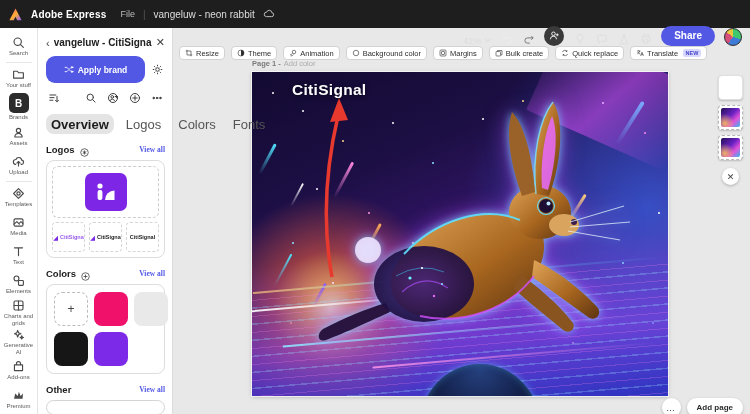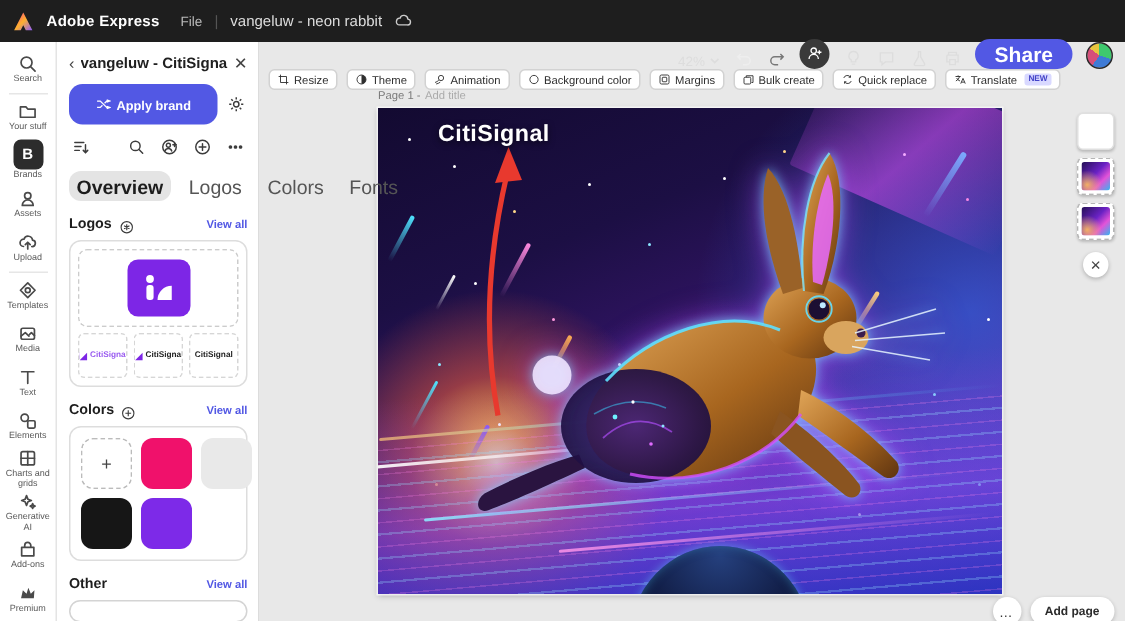--- a/index.html
+++ b/index.html
@@ -16,21 +16,21 @@
   .tb-div { color:#555; font-size:10px; }
   .tb-doctitle { color:#ddd; font-size:10px; }
   .tb-right { margin-left:auto; display:flex; align-items:flex-end; gap:9px; }
   .tb-zoom { color:#ddd; font-size:9px; display:flex; align-items:center; gap:3px; }
   .tb-ic { width:13px; height:13px; display:inline-flex; align-items:center; justify-content:center; }
   .tb-ic svg { width:12px; height:12px; }
   .tb-circle { width:20px; height:20px; border-radius:50%; background:#3a3a3a; display:flex; align-items:center; justify-content:center; }
   .btn-dl { height:20px; padding:0 11px; border-radius:10px; background:#3f3f3f; border:1px solid #5a5a5a;
             color:#fff; font-size:9px; font-weight:bold; display:flex; align-items:center; }
   .btn-share { height:20px; padding:0 13px; border-radius:10px; background:#5258e4; border:none;
-               color:#fff; font-size:14px; font-weight:bold; display:flex; align-items:center;margin-top:43px; }
+               color:#fff; font-size:10px; font-weight:bold; display:flex; align-items:center;margin-top:43px; }
   .tb-avatar { width:18px; height:18px; border-radius:50%;
                background:conic-gradient(#3ec96e 0 30%, #3e7bd6 30% 60%, #d64f7a 60% 85%, #e8c63e 85% 100%);
                border:1.5px solid #2a2a2a; }
 
   
   .rail { position:absolute; left:0; top:28px; width:38px; height:386px; background:#fff;
           border-right:1px solid #e4e4e4; display:flex; flex-direction:column; align-items:center;
           padding-top:4px; z-index:40; }
   .rail-item { width:38px; height:29.5px; display:flex; flex-direction:column; align-items:center; justify-content:center; gap:1px; cursor:pointer; }
   .rail-item svg { width:13px; height:13px; stroke:#4a4a4a; fill:none; stroke-width:1.4; stroke-linecap:round; stroke-linejoin:round; }
@@ -55,21 +55,21 @@
   .pic { width:14px; height:14px; display:flex; align-items:center; justify-content:center; margin-left:8px; }
   .pic:first-child { margin-left:0; }
   .pic svg { width:12px; height:12px; stroke:#3c3c3c; fill:none; stroke-width:1.3; stroke-linecap:round; }
   .p-tabs { display:flex; align-items:center; gap:7px; margin-top:9px; }
   .p-tab { font-size:13px; color:#555; padding:2.5px 5px; border-radius:8px; cursor:pointer; }
   .p-tab.active { background:#e4e4e4; color:#1d1d1d; font-weight:bold; }
   .sec-head { display:flex; align-items:center; margin-top:10px; }
   .sec-title { font-size:9.5px; font-weight:bold; color:#1d1d1d; }
   .sec-ic { margin-left:4px; width:11px; height:11px; }
   .sec-ic svg { width:11px; height:11px; stroke:#3c3c3c; fill:none; stroke-width:1.1; }
-  .viewall { margin-left:auto; font-size:7.5px; color:#5258e4; font-weight:bold; cursor:pointer; }
+  .viewall { margin-left:auto; font-size:7.5px; color:#5258e4; font-weight:bold; cursor:pointer;font-family:Liberation Serif, serif; }
   .logos-card { margin-top:5px; border:1px solid #ddd; border-radius:8px; padding:5px; }
   .logo-big { border:1px dashed #ccc; border-radius:6px; height:52px; display:flex; align-items:center; justify-content:center; background:#fff; }
   .logo-mark { width:42px; height:38px; background:#7d26e6; border-radius:7px; display:flex; align-items:center; justify-content:center; }
   .logo-row { display:flex; gap:4px; margin-top:4px; }
   .logo-sm { flex:1; height:30px; border:1px dashed #d6d6d6; border-radius:4px; display:flex; align-items:center; justify-content:center; gap:2px; background:#fff; overflow:hidden; }
   .lg-mini { font-size:6px; font-weight:bold; color:#7d26e6; }
   .lg-txt-purple { font-size:5.5px; font-weight:bold; color:#9a5cf0; }
   .lg-txt-dark { font-size:5.5px; font-weight:bold; color:#222; }
   .colors-card { margin-top:5px; border:1px solid #ddd; border-radius:8px; padding:7px; display:grid;
                  grid-template-columns:repeat(3,34px); gap:6px; }
@@ -78,21 +78,21 @@
   .other-pill { margin-top:5px; height:15px; border:1px solid #d4d4d4; border-radius:8px; background:#fff; }
 
   
   .workspace { position:absolute; left:173px; top:43px; width:577px; height:380px; background:#e8e8e8; }
   .toolbar { position:absolute; left:6px; top:3px; display:flex; gap:6px; align-items:center; }
   .chip { height:14px; background:#fff; border:1px solid #d2d2d2; border-radius:4px; display:flex; align-items:center;
           gap:3px; padding:0 5px; font-size:7.5px; color:#2e2e2e; cursor:pointer; white-space:nowrap; }
   .chip svg { width:8px; height:8px; stroke:#2e2e2e; fill:none; stroke-width:1.2; }
   .badge-new { background:#d9d9ff; color:#4343c8; font-size:5.5px; font-weight:bold; border-radius:2px; padding:1px 2.5px; margin-left:2px; }
   .pagelabel { position:absolute; left:79px; top:16px; font-size:7.5px; }
-  .pagelabel .pl1 { color:#7a7a7a; font-weight:normal; }
+  .pagelabel .pl1 { color:#7a7a7a; font-weight:bold; }
   .pagelabel .pl2 { color:#ababab; margin-left:3px; }
 
   
   .canvas { position:absolute; left:79px; top:29px; width:416px; height:324px; overflow:hidden;
             box-shadow:0 0 0 1px rgba(255,255,255,.7), 0 1px 4px rgba(0,0,0,.25);
             background:
               radial-gradient(circle at 19% 73%, rgba(255,240,180,.95) 0%, rgba(255,170,70,.85) 6%, rgba(255,100,50,.5) 14%, rgba(255,80,60,0) 28%),
               radial-gradient(circle at 95% 42%, rgba(45,120,255,.55) 0%, rgba(45,120,255,0) 42%),
               radial-gradient(circle at 60% 115%, rgba(90,60,210,.9) 0%, rgba(90,60,210,0) 55%),
               linear-gradient(158deg, #130a31 0%, #1c0f44 28%, #35156a 52%, #5b2596 72%, #3a3ec9 100%); }
@@ -466,21 +466,21 @@
       <div class="chip">
         <svg viewBox="0 0 16 16">
             <path d="M2 4 h7 M5.5 2.5 V4 M7.5 4 q-1 4-5 6 M3.5 6 q1.5 3 4.5 4 M9 13.5 L12 6.5 L15 13.5 M10 11.5 h4"></path>
           </svg>
         <span>Translate</span>
         <span class="badge-new">NEW</span>
       </div>
     </div>
 
     <div class="pagelabel">
-      <span class="pl1">Page 1 -</span><span class="pl2">Add title</span>
+      <span class="pl1">Page 1 -</span><span class="pl2">Add color</span>
     </div>
 
     <div class="canvas">
       <div class="stars"></div>
 
       <div class="streak-d" style="left:14px;top:70px;width:3px;height:34px;transform:rotate(28deg);background:linear-gradient(#4fe3ff,transparent);"></div>
       <div class="streak-d" style="left:44px;top:110px;width:2px;height:26px;transform:rotate(28deg);background:linear-gradient(#fff,transparent);"></div>
       <div class="streak-d" style="left:90px;top:88px;width:3px;height:40px;transform:rotate(28deg);background:linear-gradient(#ff8adf,transparent);"></div>
       <div class="streak-d" style="left:120px;top:150px;width:3px;height:30px;transform:rotate(28deg);background:linear-gradient(#ffb04f,transparent);"></div>
       <div class="streak-d" style="left:30px;top:180px;width:2px;height:36px;transform:rotate(28deg);background:linear-gradient(#4fe3ff,transparent);"></div>

